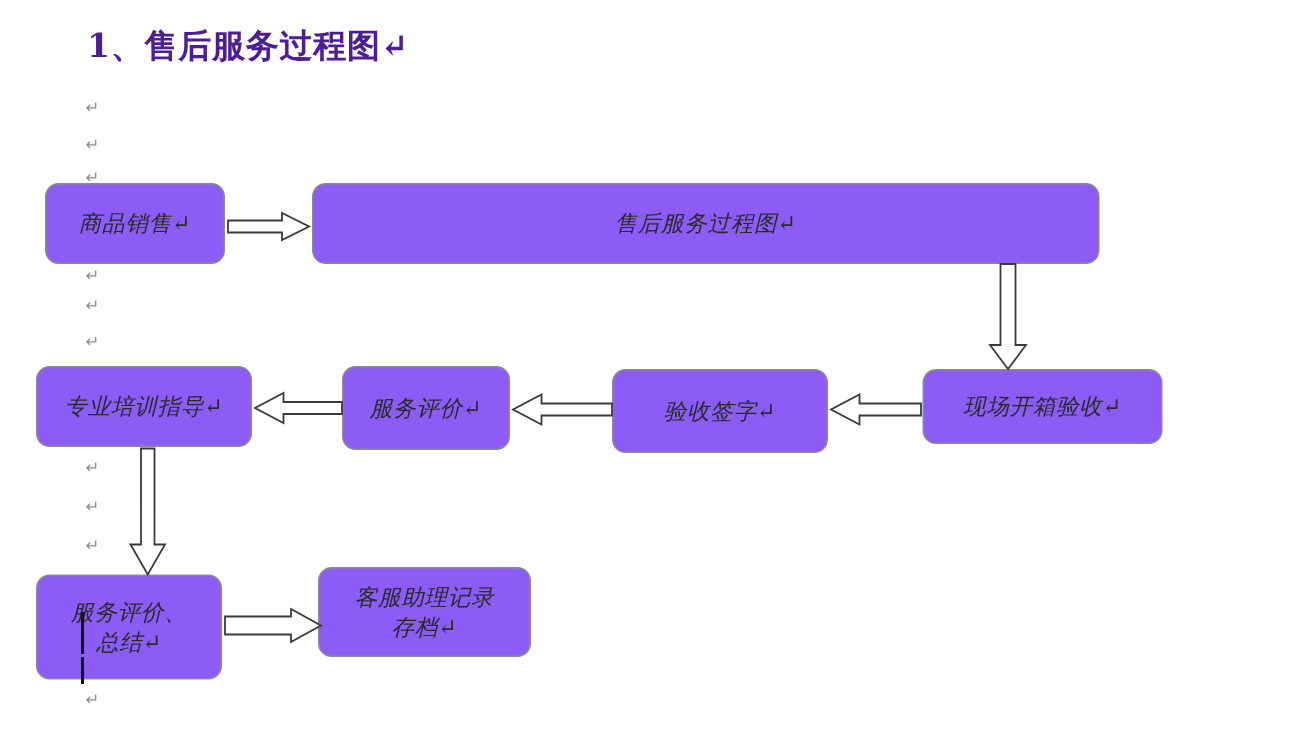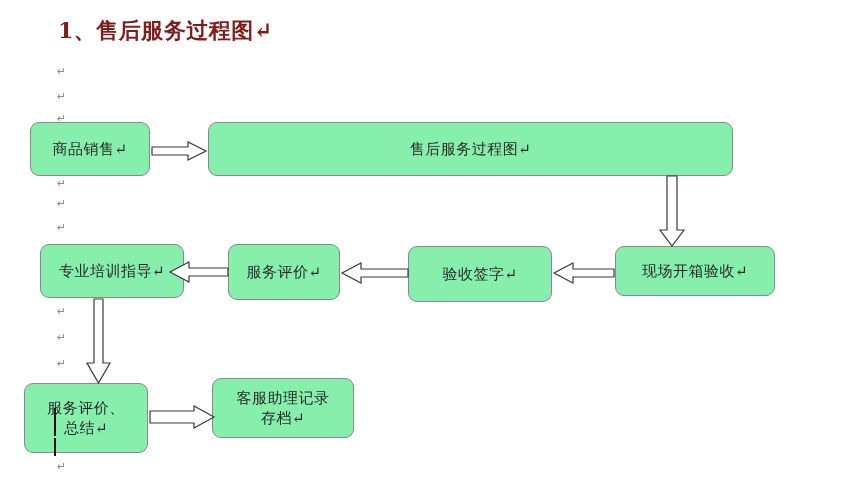--- a/index.html
+++ b/index.html
@@ -19,21 +19,21 @@
   }
 
   
   .doc-title {
     position: absolute;
     left: 58px;
     top: 16px;
     font-family: "DejaVu Serif", "Liberation Serif", serif;
     font-size: 22px;
     font-weight: bold;
-    color: #7f1d1d;
+    color: #4c1d95;
     letter-spacing: 0.5px;
     white-space: nowrap;
   }
 
   
   .pmark {
     position: absolute;
     font-family: "DejaVu Sans", "Liberation Sans", sans-serif;
     font-size: 11px;
     color: #8d8d8d;
@@ -47,25 +47,26 @@
     width: 2px;
     background: #111111;
   }
 
   
   .node {
     position: absolute;
     box-sizing: border-box;
     border: 1px solid #8a8a8a;
     border-radius: 9px;
-    background: #86efac;
+    background: #8b5cf6;
     display: flex;
     align-items: center;
     justify-content: center;
     text-align: center;
+    font-style: italic;
   }
   .node .label {
     font-family: "DejaVu Serif", "Liberation Serif", serif;
     font-size: 15px;
     color: #2a2a2a;
     line-height: 1.35;
     white-space: pre-line;
     letter-spacing: 0.5px;
   }
 
@@ -114,21 +115,21 @@
       </div>
       <div class="node" style="left: 615px; top: 246px; width: 160px; height: 50px;">
         <div class="label">现场开箱验收↵</div>
       </div>
       <div class="node" style="left: 408px; top: 246px; width: 144px; height: 56px;">
         <div class="label">验收签字↵</div>
       </div>
       <div class="node" style="left: 228px; top: 244px; width: 112px; height: 56px;">
         <div class="label">服务评价↵</div>
       </div>
-      <div class="node" style="left: 24px; top: 244px; width: 144px; height: 54px; margin-left: 16px;">
+      <div class="node" style="left: 24px; top: 244px; width: 144px; height: 54px;">
         <div class="label">专业培训指导↵</div>
       </div>
       <div class="node" style="left: 24px; top: 383px; width: 124px; height: 70px;">
         <div class="label">服务评价、
 总结↵</div>
       </div>
       <div class="node" style="left: 212px; top: 378px; width: 142px; height: 60px;">
         <div class="label">客服助理记录
 存档↵</div>
       </div>

